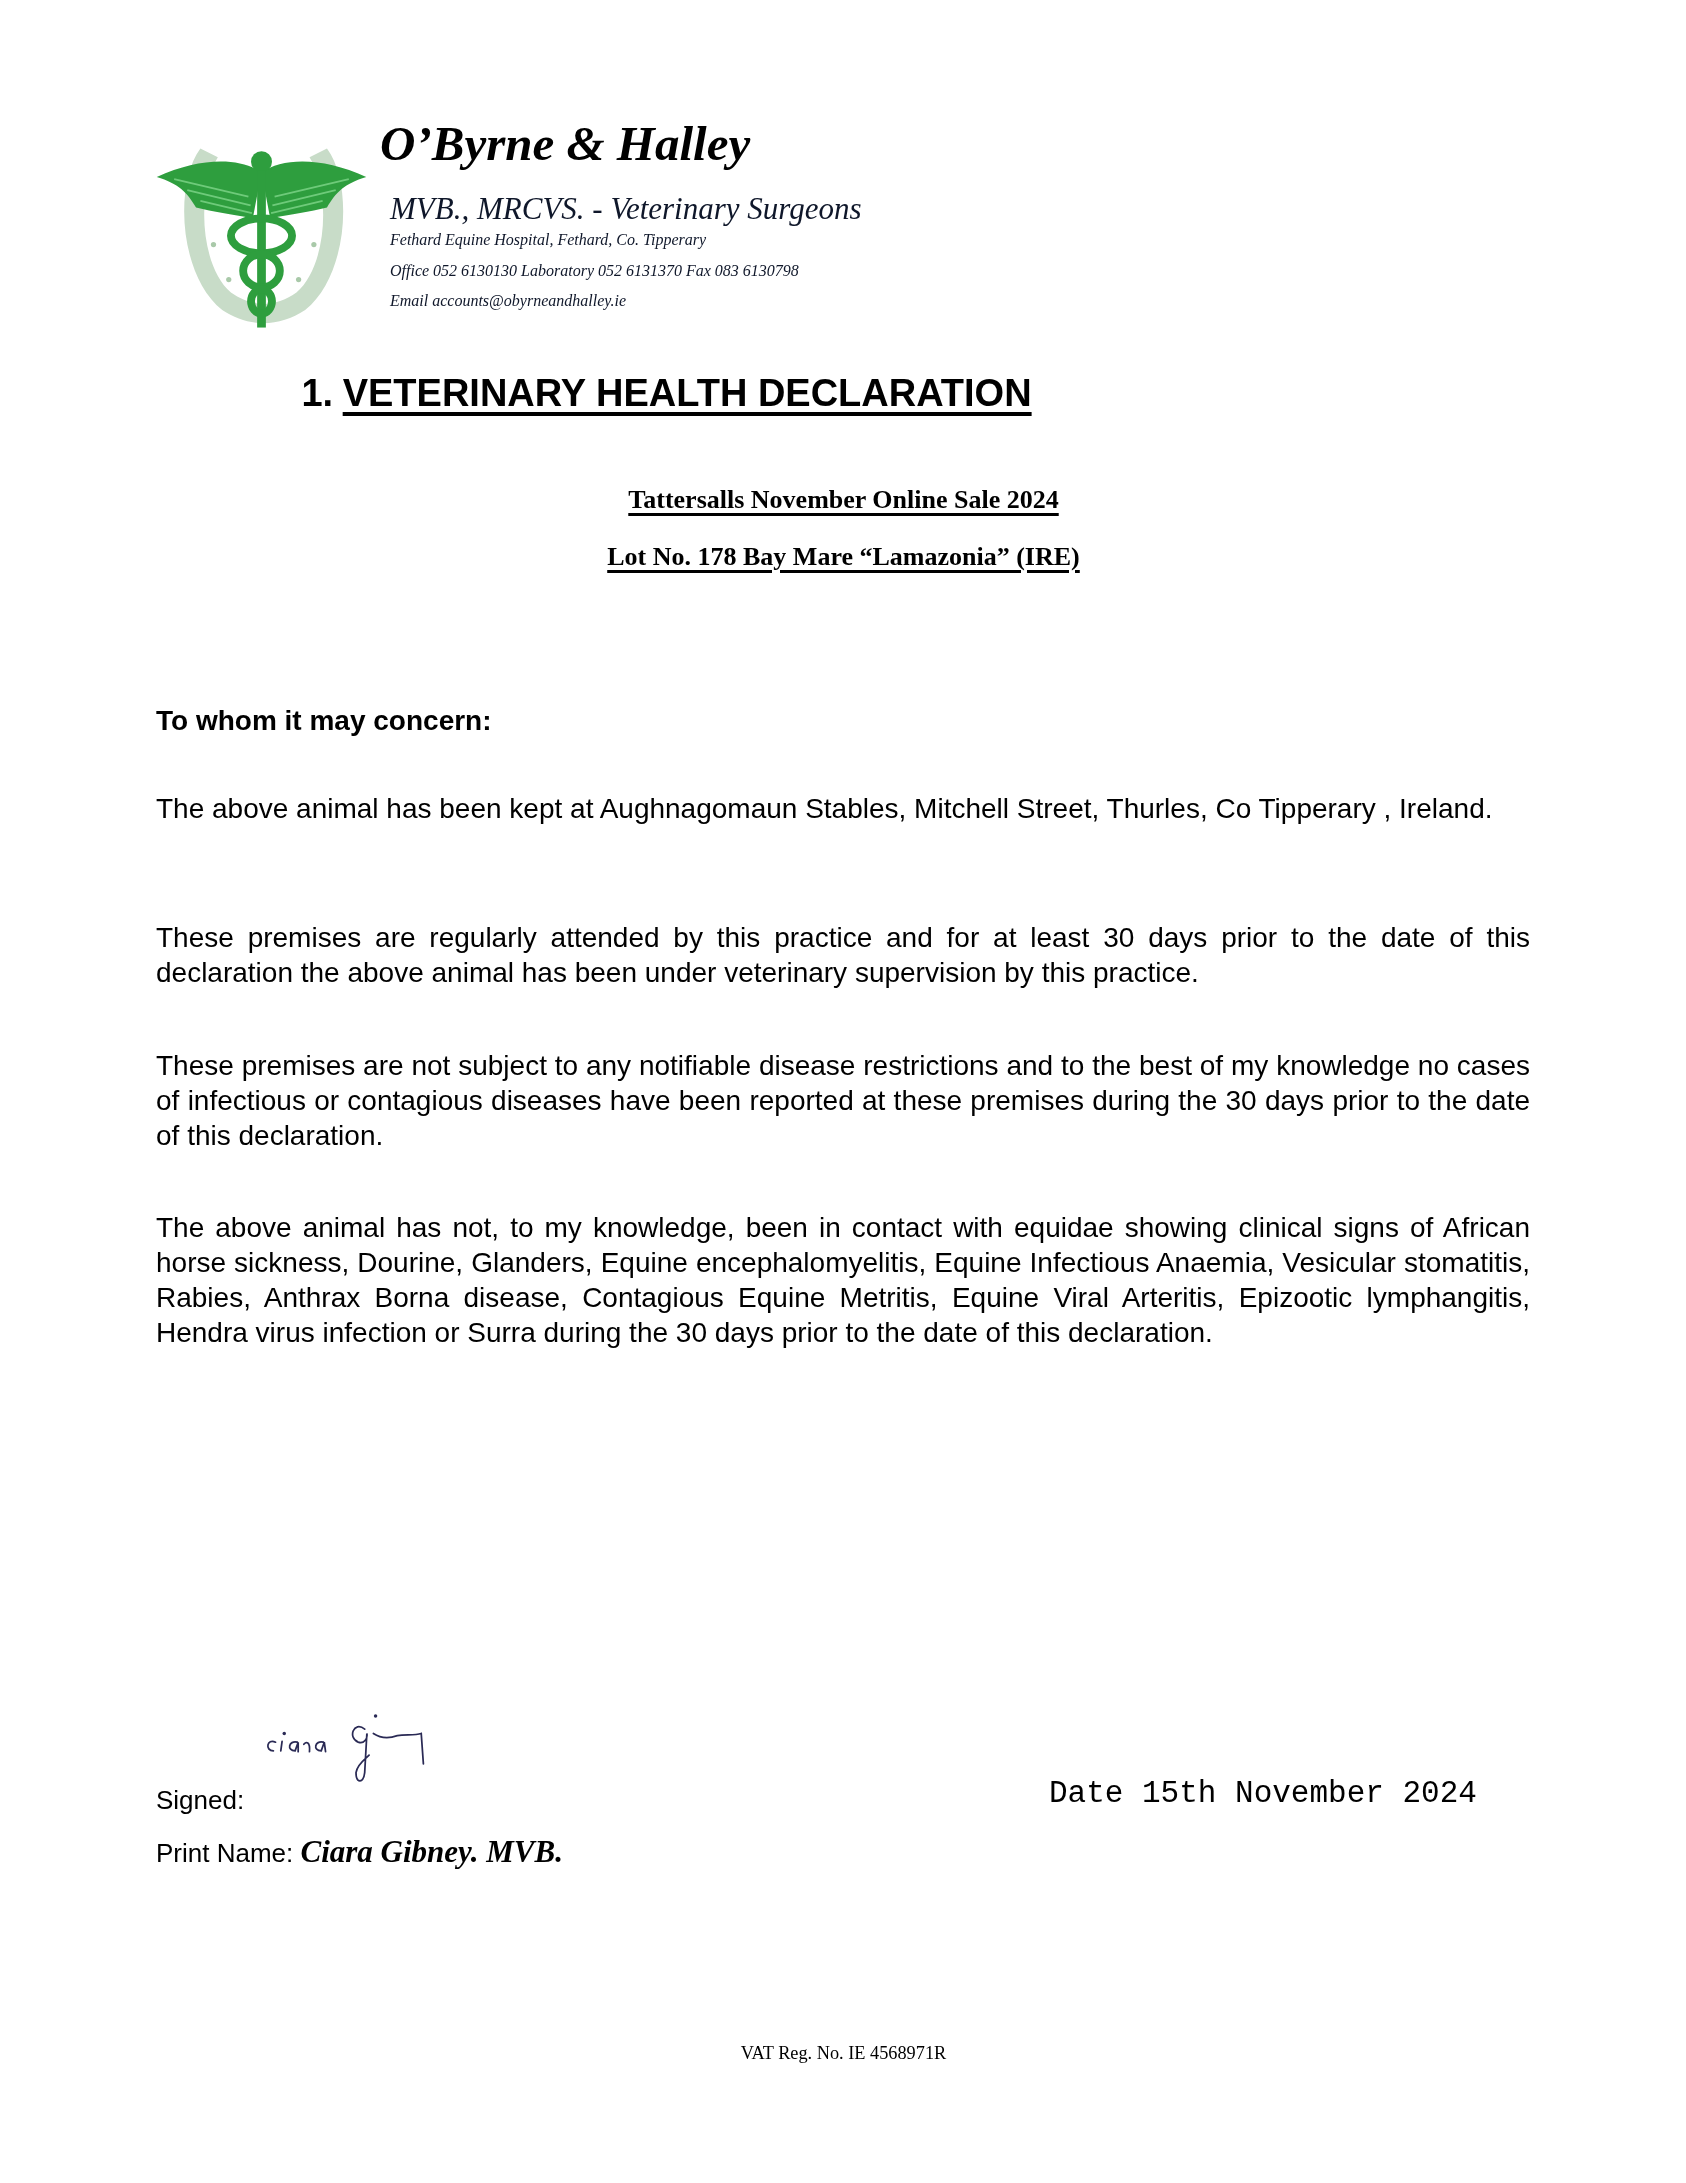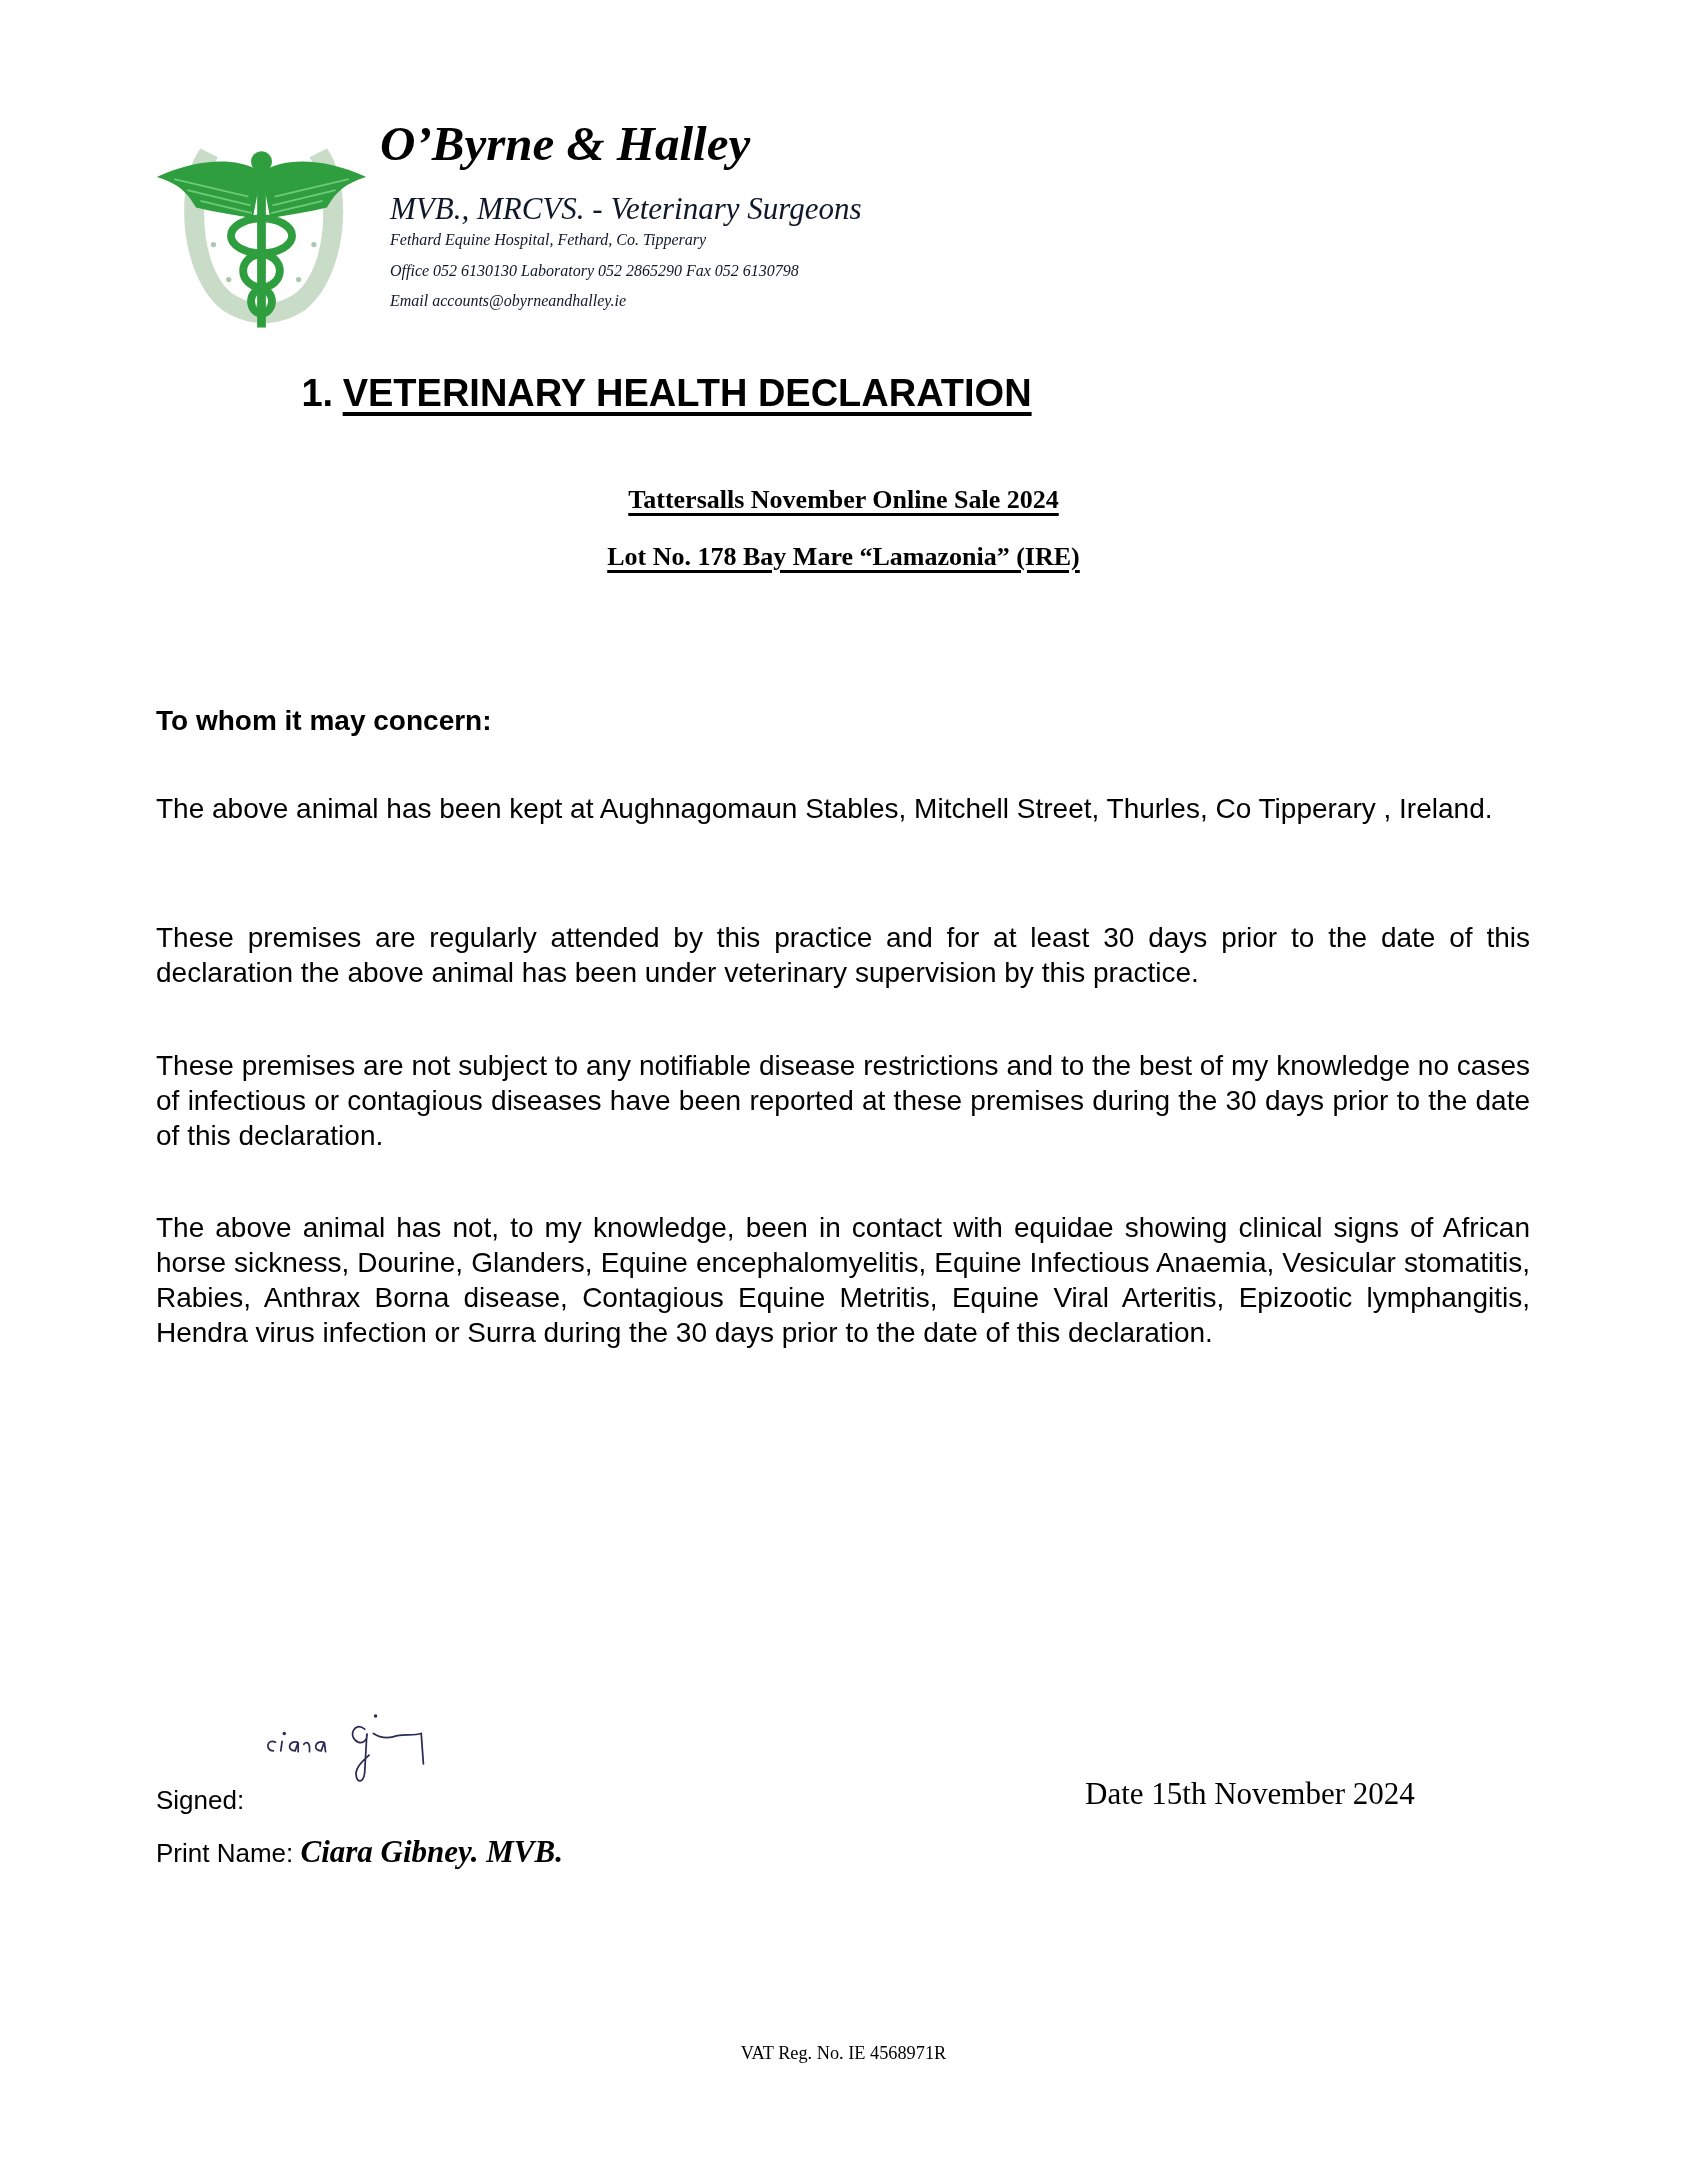--- a/index.html
+++ b/index.html
@@ -28,21 +28,21 @@
     .body-block { left: 156px; width: 1374px; font-family: "Liberation Sans", sans-serif; font-size: 28px; line-height: 35px; text-align: justify; }
     .salutation { top: 703px; font-weight: bold; }
     .para-1 { top: 791px; text-align: left; }
     .para-2 { top: 920px; }
     .para-3 { top: 1048px; }
     .para-4 { top: 1210px; }
 
     
     .signature { left: 249px; top: 1690px; width: 314px; height: 100px; }
     .signed-label { left: 156px; top: 1785px; font-family: "Liberation Sans", sans-serif; font-size: 26px; }
-    .date-line { left: 1049px; top: 1776px; font-family: Liberation Serif, serif; font-size: 31px; white-space: nowrap; margin-left: 36px; }
+    .date-line { left: 1049px; top: 1776px; font-family: Liberation Mono, monospace; font-size: 31px; white-space: nowrap; }
     .print-line { left: 156px; top: 1834px; white-space: nowrap; }
     .print-label { font-family: "Liberation Sans", sans-serif; font-size: 26px; }
     .print-name { font-family: "Liberation Serif", serif; font-weight: bold; font-size: 31px; font-style: italic; }
 
     
     .footer { left: 0; width: 1687px; top: 2043px; text-align: center; font-family: "Liberation Serif", serif; font-size: 18.3px; }
   </style>
 </head>
 <body>
 
@@ -77,21 +77,21 @@
       <ellipse cx="260" cy="240" rx="70" ry="40"></ellipse>
       <ellipse cx="260" cy="320" rx="42" ry="38"></ellipse>
       <ellipse cx="260" cy="390" rx="24" ry="28"></ellipse>
     </g>
   </svg>
 </div>
 
 <div class="abs firm-name">O’Byrne &amp; Halley</div>
 <div class="abs firm-sub firm-quals">MVB., MRCVS. - Veterinary Surgeons</div>
 <div class="abs firm-sub firm-line firm-addr">Fethard Equine Hospital, Fethard, Co. Tipperary</div>
-<div class="abs firm-sub firm-line firm-phone">Office 052 6130130 Laboratory 052 2865290 Fax 052 6130798</div>
+<div class="abs firm-sub firm-line firm-phone">Office 052 6130130 Laboratory 052 6131370 Fax 083 6130798</div>
 <div class="abs firm-sub firm-line firm-email">Email accounts@obyrneandhalley.ie</div>
 
 <div class="abs main-title">
   <span class="num">1.</span><span class="txt">VETERINARY HEALTH DECLARATION</span>
 </div>
 <div class="abs sub-title sub-title-1">Tattersalls November Online Sale 2024</div>
 <div class="abs sub-title sub-title-2">Lot No. 178 Bay Mare “Lamazonia” (IRE)</div>
 
 <div class="abs body-block salutation">To whom it may concern:</div>
 <div class="abs body-block para-1">The above animal has been kept at Aughnagomaun Stables, Mitchell Street, Thurles, Co Tipperary , Ireland.</div>

